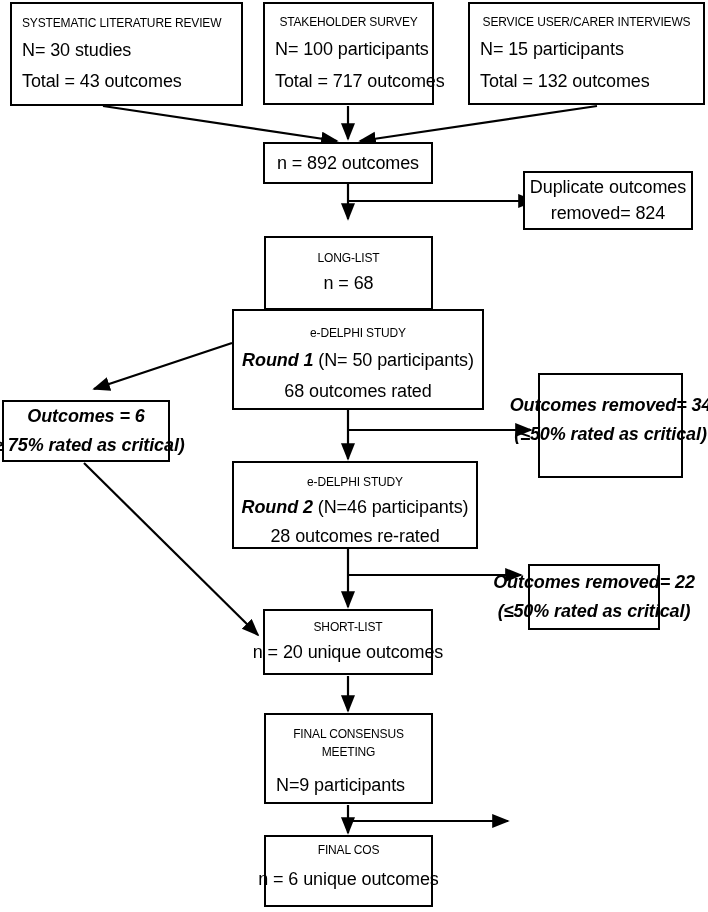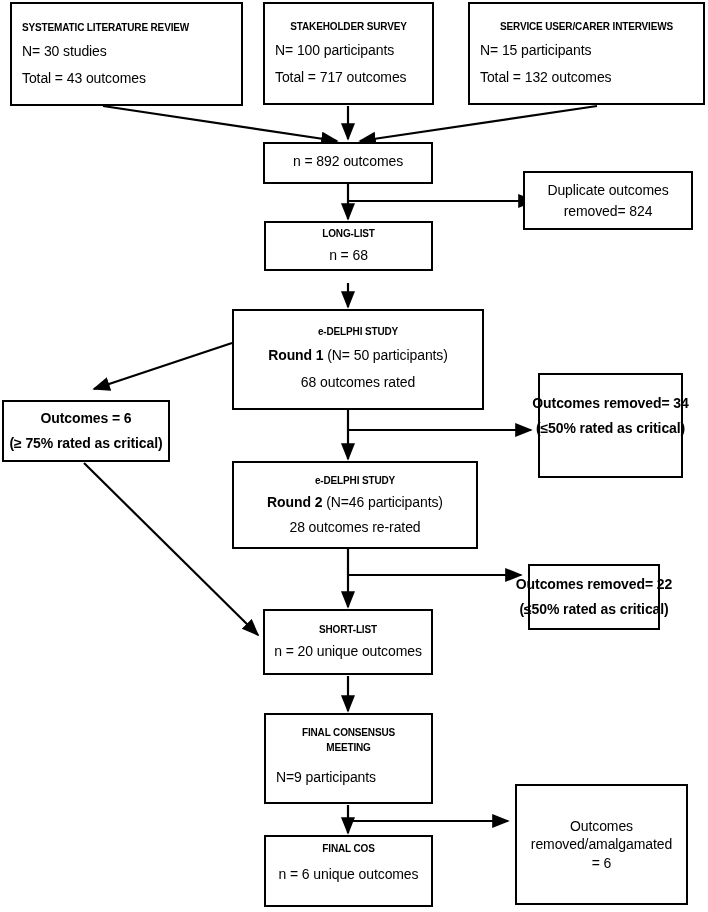--- a/index.html
+++ b/index.html
@@ -30,30 +30,30 @@
     background: #ffffff;
     display: flex;
     flex-direction: column;
     justify-content: center;
     align-items: stretch;
     padding: 4px 10px;
   }
   .node.center { align-items: center; text-align: center; }
   .node.leftal { align-items: flex-start; text-align: left; }
   .line {
-    font-size: 14px;
+    font-size: 18px;
     line-height: 1.18;
     letter-spacing: -0.1px;
     white-space: nowrap;
     margin: 2px 0;
   }
-  .bold { font-weight: bold; }
+  .bold { font-weight: bold; font-style: italic; }
   .title {
-    font-weight: bold;
-    font-size: 10px;
+    font-weight: normal;
+    font-size: 12px;
     letter-spacing: -0.15px;
     white-space: nowrap;
     margin: 2px 0;
   }
   .tight .line, .tight .title { margin: 1px 0; }
   .spacey .line, .spacey .title { margin: 5px 0; }
   .mid .line, .mid .title { margin: 4px 0; }
 </style>
 </head>
 <body>
@@ -114,21 +114,21 @@
 
   <div class="node center" style="left:263px; top:142px; width:170px; height:42px; justify-content:flex-start; padding-top:7px;text-align:right;">
     <div class="line">n = 892 outcomes</div>
   </div>
 
   <div class="node center" style="left:523px; top:171px; width:170px; height:59px;">
     <div class="line">Duplicate outcomes</div>
     <div class="line">removed= 824</div>
   </div>
 
-  <div class="node center mid" style="left:264px; top:221px; width:169px; height:50px;text-align:right;">
+  <div class="node center mid" style="left:264px; top:236px; width:169px; height:74px;text-align:right;">
     <div class="title">LONG-LIST</div>
     <div class="line">n = 68</div>
   </div>
 
   <div class="node center spacey" style="left:232px; top:309px; width:252px; height:101px; justify-content:flex-start; padding-top:10px;">
     <div class="title">e-DELPHI STUDY</div>
     <div class="line">
       <span class="bold">Round 1</span><span> (N= 50 participants)</span>
     </div>
     <div class="line">68 outcomes rated</div>
@@ -166,19 +166,14 @@
     <div class="title" style="text-align:center;">FINAL CONSENSUS</div>
     <div class="title" style="text-align:center; margin-top:0px;">MEETING</div>
     <div class="line" style="text-align:left; margin-top:12px;">N=9 participants</div>
   </div>
 
   <div class="node center mid" style="left:264px; top:835px; width:169px; height:72px; justify-content:flex-start; padding-top:2px;">
     <div class="title">FINAL COS</div>
     <div class="line" style="margin-top:8px;">n = 6 unique outcomes</div>
   </div>
 
-  <div class="node center tight" style="left:515px; top:784px; width:173px; height:121px;">
-    <div class="line">Outcomes</div>
-    <div class="line">removed/amalgamated</div>
-    <div class="line">= 6</div>
-  </div>
 
 </div>
 
 </body></html>

